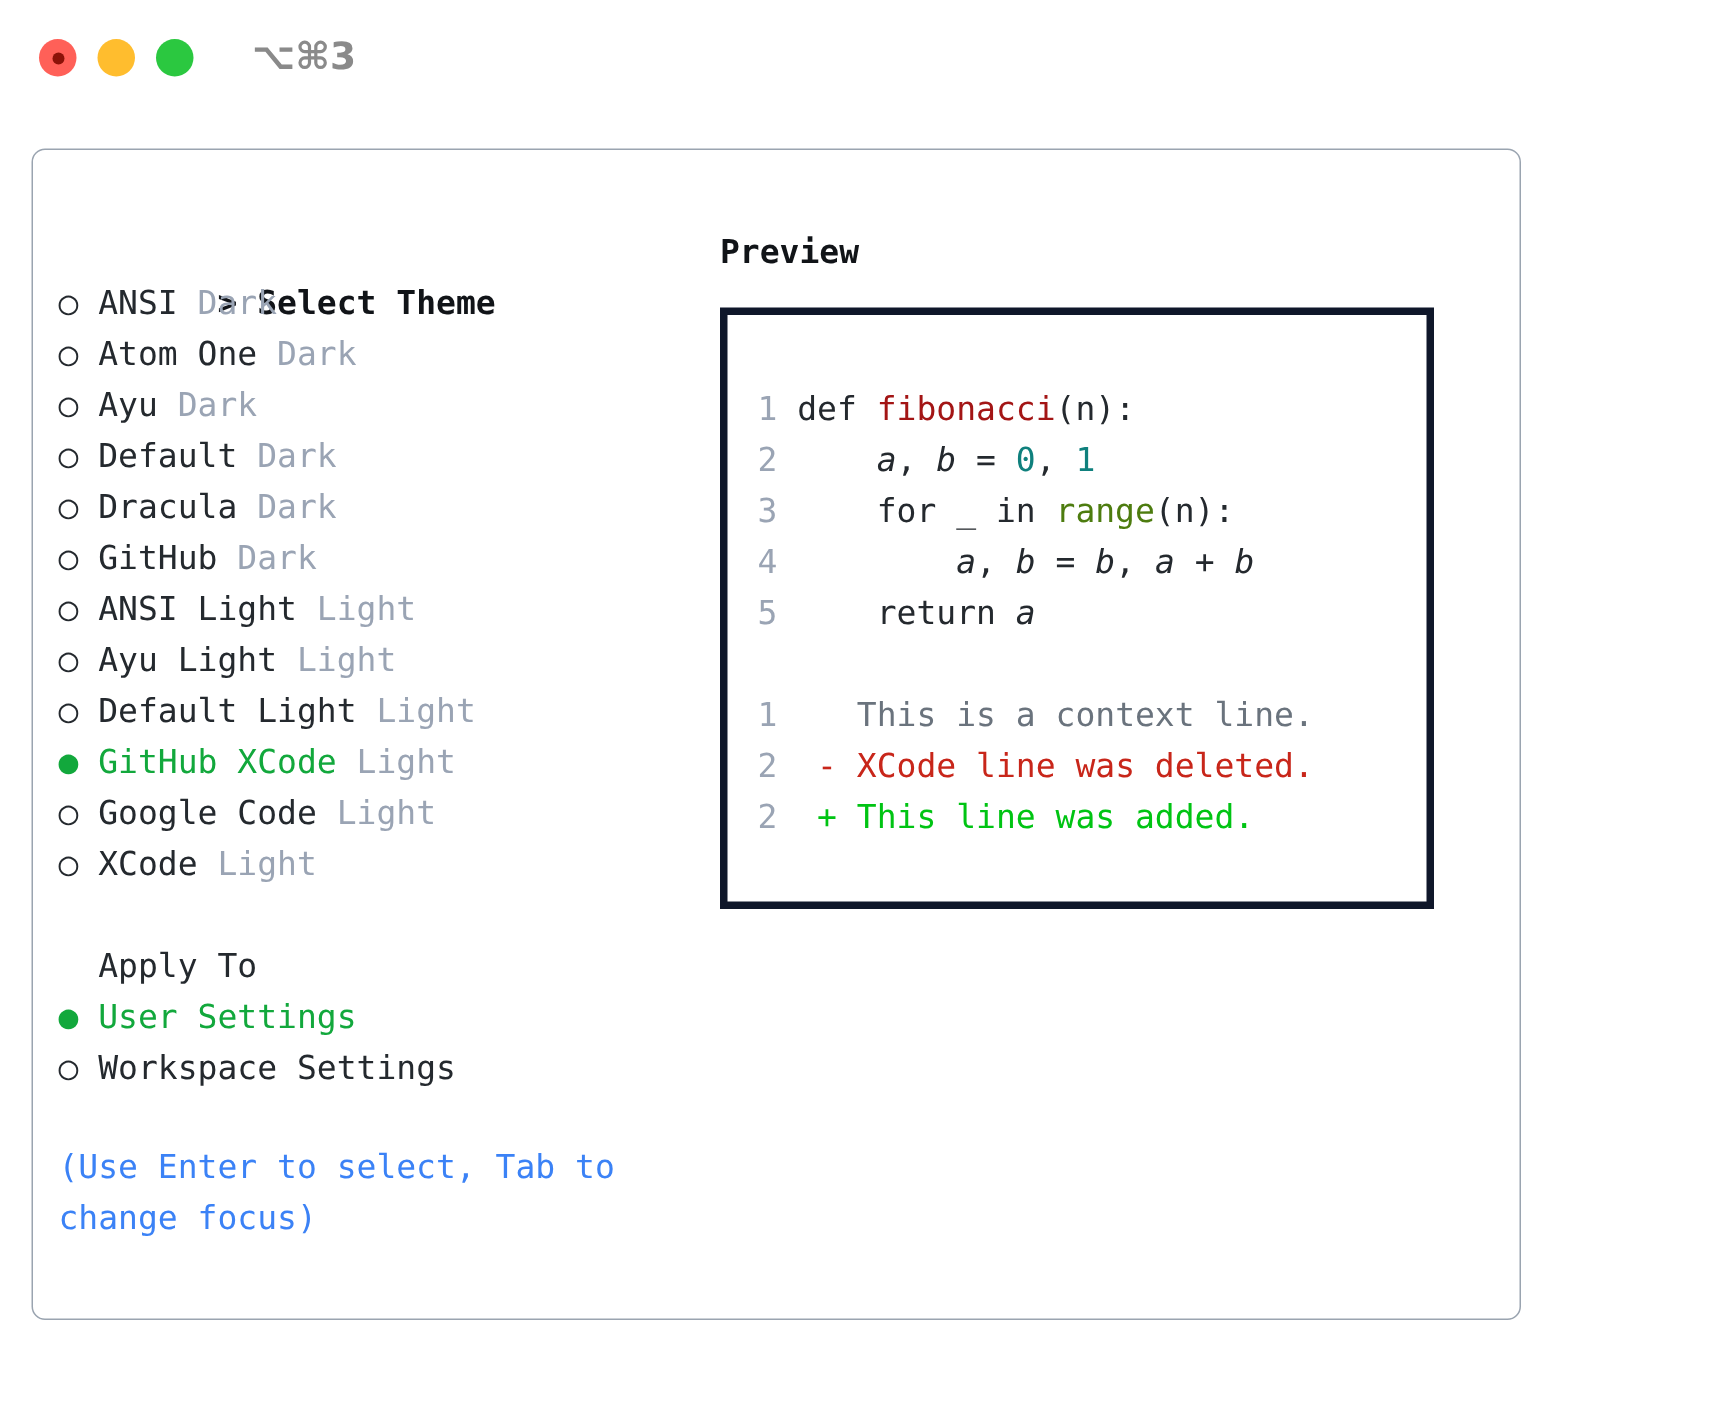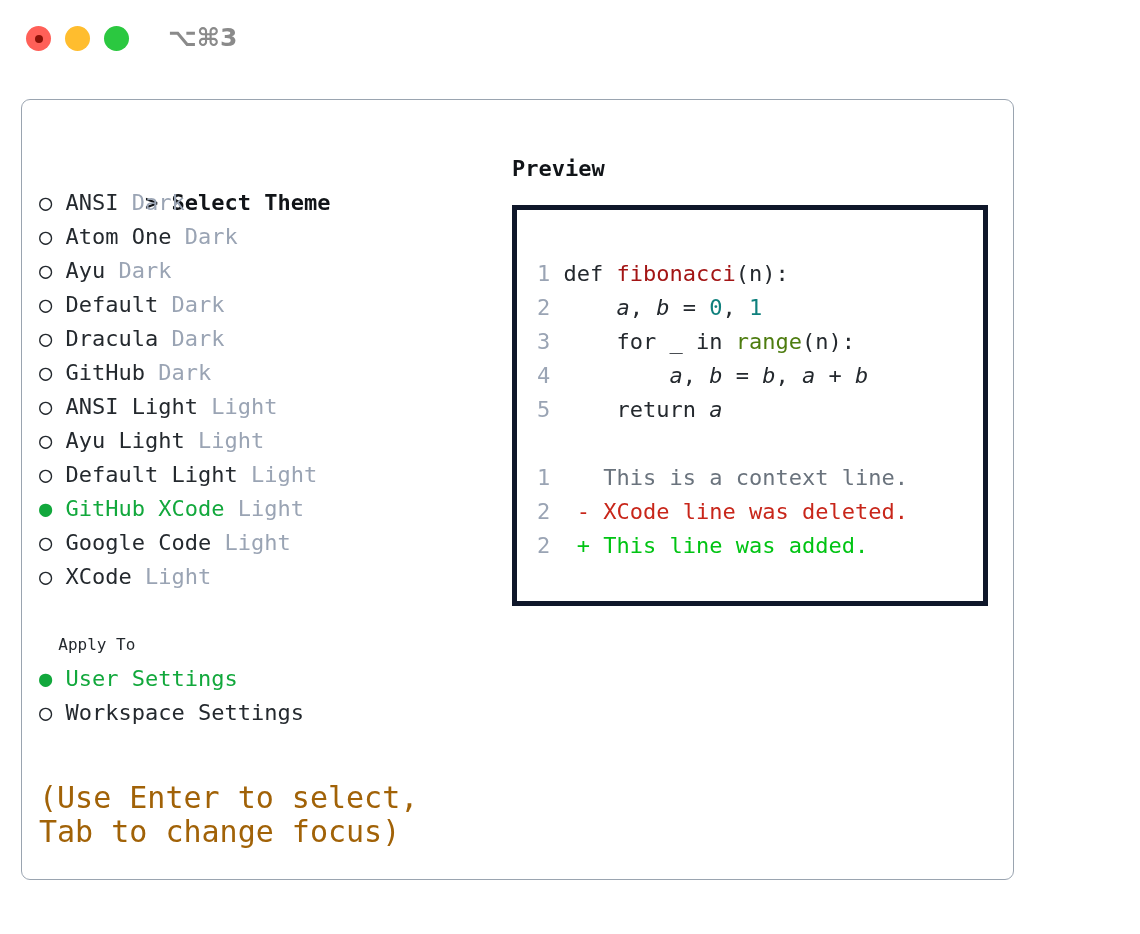--- a/index.html
+++ b/index.html
@@ -99,40 +99,40 @@
   }
   .row.header {
     font-weight: 700;
     color: #111418;
   }
   .marker { color: #24292e; }
   .marker.sel { color: #12a83c; }
   .name-sel { color: #12a83c; }
   .variant { color: #9aa4b4; }
   .section-label {
-    font-size: 16px;
+    font-size: 22px;
     line-height: 34px;
     color: #24292e;
     white-space: pre;
     height: 34px;
   }
   .spacer-row { height: 34px; }
   .hint {
-    margin-top: 51px;
-    font-size: 30px;
-    line-height: 34px;
-    color: #a16207;
+    margin-top: 32px;
+    font-size: 22px;
+    line-height: 34px;
+    color: #3b82f6;
     width: 400px;
     white-space: pre-wrap;
   }
 
   
   .right-col {
     position: absolute;
-    left: 490px;
+    left: 458px;
     top: 52px;
     width: 490px;
   }
   .preview-title {
     font-size: 22px;
     line-height: 34px;
     font-weight: 700;
     color: #111418;
     white-space: pre;
   }

